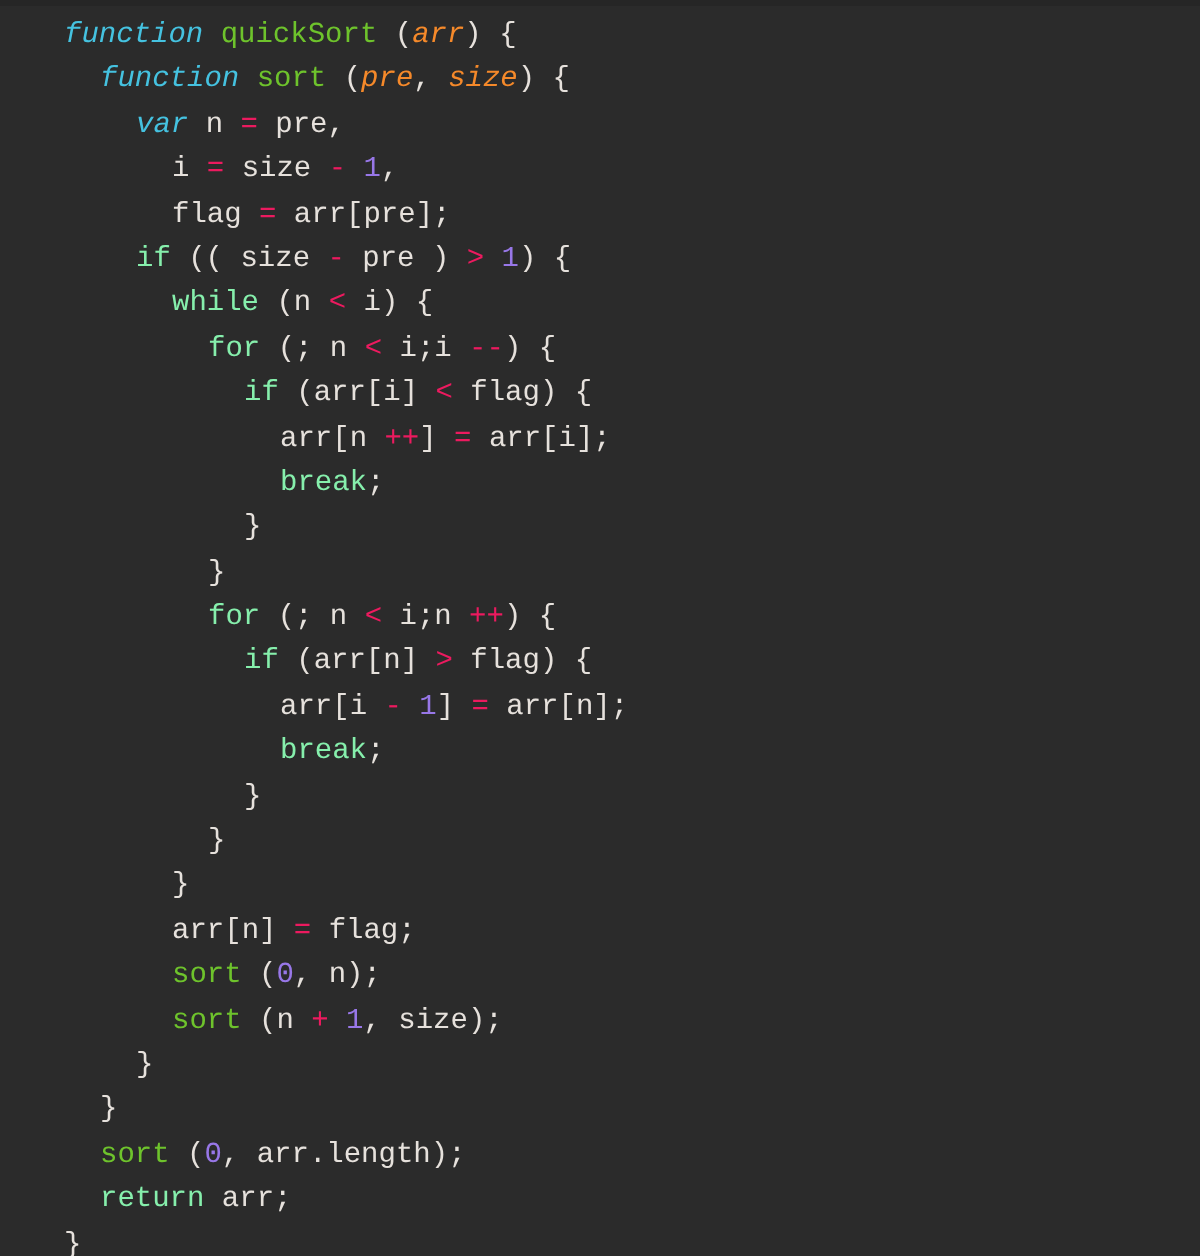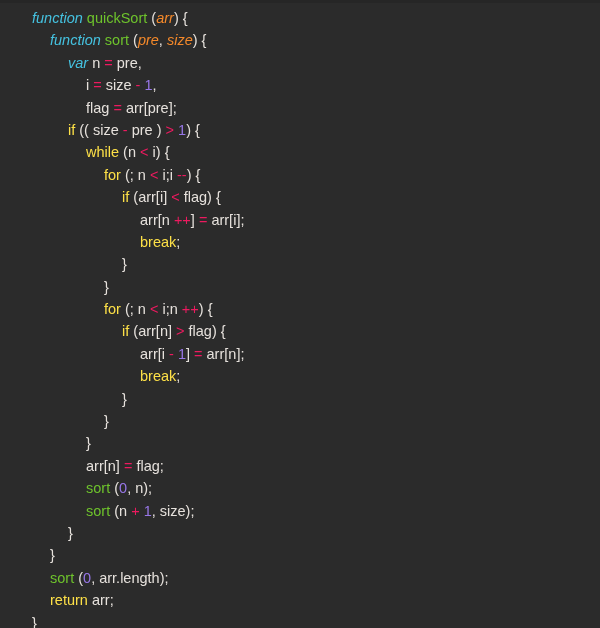--- a/index.html
+++ b/index.html
@@ -7,21 +7,21 @@
     margin: 0;
     padding: 0;
     background: #2b2b2b;
   }
   #code-viewer {
     position: relative;
     width: 600px;
     height: 628px;
     background: #2b2b2b;
     overflow: hidden;
-    font-family: Liberation Sans, sans-serif;
+    font-family: Liberation Mono, monospace;
     font-size: 14.5px;
     line-height: 22.4px;
     -webkit-font-smoothing: antialiased;
   }
   
   #top-edge-band {
     position: absolute;
     top: 0; left: 0; right: 0;
     height: 3px;
     background: #262626;
@@ -35,21 +35,21 @@
     white-space: pre;
     tab-size: 4;
   }
   .code-line {
     height: 22.4px;
     white-space: pre;
     padding-left: 32px;
   }
   
   .t-plain    { color: #e6e1dc; }
-  .t-kw       { color: #fde047; }            
+  .t-kw       { color: #86efac; }            
   .t-decl     { color: #45c2e0; font-style: italic; }  
   .t-fn       { color: #6ec32c; }            
   .t-param    { color: #f5892a; font-style: italic; }  
   .t-num      { color: #9877e8; }            
   .t-op       { color: #ec1a5f; }            
   .t-punct    { color: #e6e1dc; }            
 </style>
 </head>
 <body>
 

